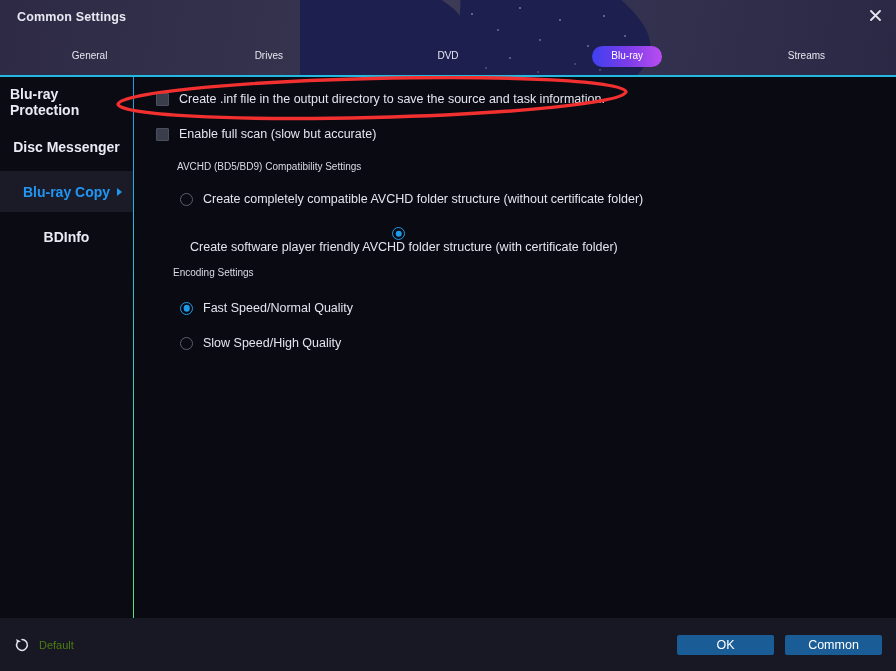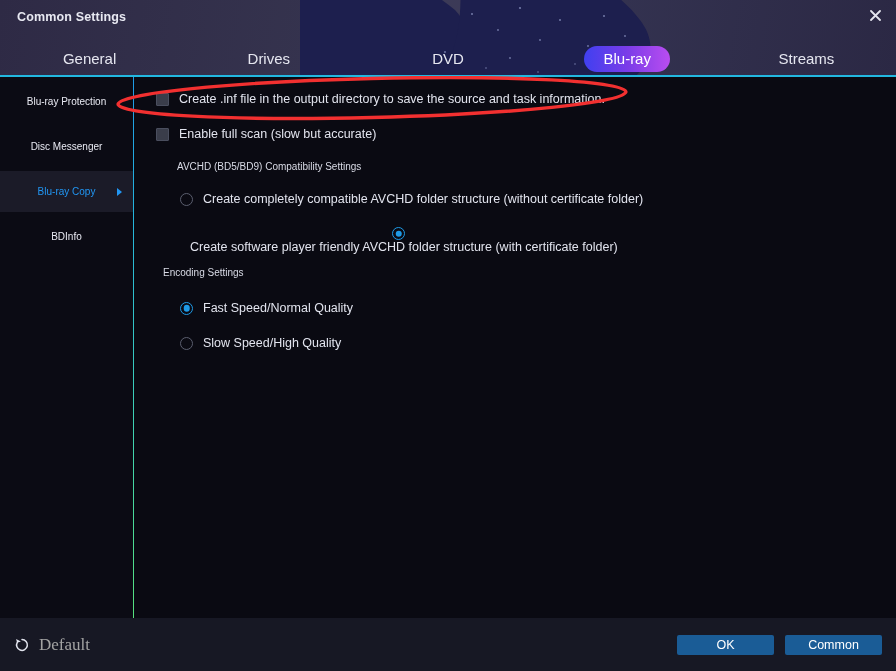--- a/index.html
+++ b/index.html
@@ -44,21 +44,21 @@
   }
   .tabs {
     position: absolute; left: 0; top: 42px;
     width: 896px; height: 34px;
     display: flex; align-items: flex-start;
     z-index: 4;
   }
   .tab {
     flex: 1 1 0;
     text-align: center;
-    font-size: 15px;
+    font-size: 10px;
     color: #e6e7f0;
     cursor: pointer;
     line-height: 1;
     padding-top: 4px;
   }
   .tab .tab-inner {
     display: inline-block;
     padding: 5px 19px 6px 19px;
     border-radius: 13px;
     line-height: 1;
@@ -82,24 +82,25 @@
   }
   .sidebar {
     position: absolute; left: 0; top: 0;
     width: 133px; height: 541px;
     background: #0b0b14;
   }
   .side-item {
     position: relative;
     height: 41px;
     display: flex; align-items: center; justify-content: center;
-    font-size: 10px;
+    font-size: 14px;
     color: #e9eaf3;
     cursor: pointer;
     padding: 0 10px;
+    font-weight: bold;
   }
   .side-item.active {
     background: #1b1b28;
     color: #2196f3;
   }
   .side-item .side-arrow {
     position: absolute; right: 11px; top: 50%;
     transform: translateY(-50%);
     width: 0; height: 0;
     border-left: 5px solid #2196f3;
@@ -180,23 +181,22 @@
     background: #171824;
   }
   .default-btn {
     position: absolute; left: 14px; top: 50%;
     transform: translateY(-50%);
     display: flex; align-items: center;
     cursor: pointer;
   }
   .default-btn .lbl {
     margin-left: 9px;
-    font-size: 17px;
-    color: #a3a3a3;
-    font-family: Liberation Serif, serif;
+    font-size: 11px;
+    color: #4d7c0f;
   }
   .fbtn {
     position: absolute; top: 50%;
     transform: translateY(-50%);
     width: 97px; height: 20px;
     background: #1a5c96;
     border: none; border-radius: 2px;
     color: #ffffff;
     font-size: 12.5px;
     font-family: "Liberation Sans", sans-serif;
@@ -301,21 +301,21 @@
       <div class="opt-row" style="left:46px; top:115px;">
         <span class="radio"></span>
         <span class="opt-label">Create completely compatible AVCHD folder structure (without certificate folder)</span>
       </div>
 
       <div class="opt-row" style="left:46px; top:150px;flex-direction:column;">
         <span class="radio on"></span>
         <span class="opt-label">Create software player friendly AVCHD folder structure (with certificate folder)</span>
       </div>
 
-      <div class="group-title" style="left:29px; top:190px;">Encoding Settings</div>
+      <div class="group-title" style="left:39px; top:190px;">Encoding Settings</div>
 
       <div class="opt-row" style="left:46px; top:224px;text-align:center;">
         <span class="radio on"></span>
         <span class="opt-label">Fast Speed/Normal Quality</span>
       </div>
 
       <div class="opt-row" style="left:46px; top:259px;">
         <span class="radio"></span>
         <span class="opt-label">Slow Speed/High Quality</span>
       </div>

